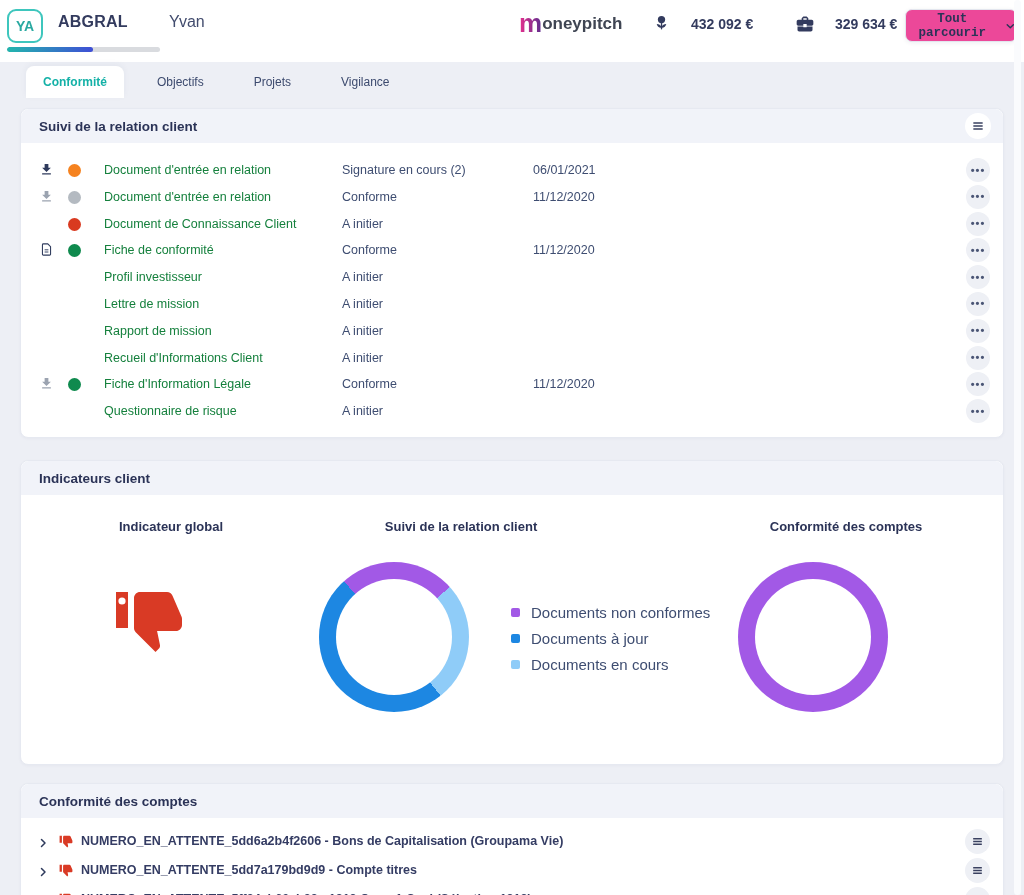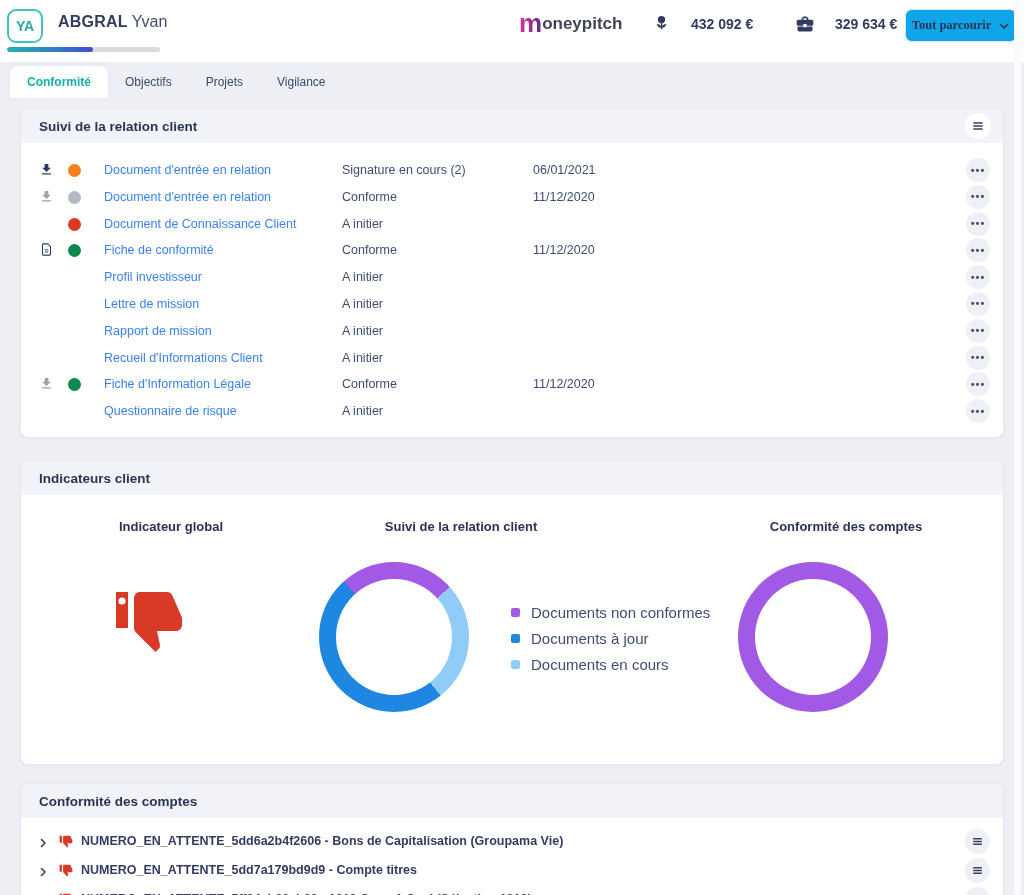--- a/index.html
+++ b/index.html
@@ -14,51 +14,51 @@
   
   .topbar { position:absolute; left:0; top:0; width:1024px; height:62px; background:#fff; }
   .avatar {
     position:absolute; left:7px; top:9px; width:36px; height:34px;
     border:2px solid #3ec6bd; border-radius:9px; background:#fff;
     color:#2aa9a1; font-weight:bold; font-size:14px;
     display:flex; align-items:center; justify-content:center;
   }
   .client-name { position:absolute; left:58px; top:13px; font-size:16px; color:#333b5e; }
   .client-name .last { font-weight:800; letter-spacing:.2px; }
-  .client-name .first { font-weight:400; color:#424c6e; }
+  .client-name .first { font-weight:400; color:#424c6e;margin-left:37px; }
   .progress-track {
     position:absolute; left:7px; top:47px; width:153px; height:5px;
     background:#d9dbdf; border-radius:3px; overflow:hidden;
   }
   .progress-fill { height:100%; border-radius:3px; background:linear-gradient(90deg,#22b6ad,#3f4ed6); }
   .logo { position:absolute; left:519px; top:12px; display:flex; align-items:flex-end; }
   .logo .m {
     font-size:26px; font-weight:800; line-height:22px;
     background:linear-gradient(90deg,#e9308e,#5b2d8e);
     -webkit-background-clip:text; background-clip:text; color:transparent;
   }
   .logo .rest { font-size:17px; font-weight:600; color:#3f4553; line-height:20px; }
   .kpi { position:absolute; top:14px; display:flex; align-items:center; gap:20px;
          color:#333b5e; font-weight:800; font-size:14px; }
   .kpi-wealth { left:652px; }
   .kpi-financial { left:795px; }
   .kpi svg { display:block; }
   .browse-btn {
     position:absolute; left:905px; top:9px; width:112px; height:33px;
-    background:#0ea5e9; border:1px solid #e3e6ee; border-radius:7px;
+    background:#ec4899; border:1px solid #e3e6ee; border-radius:7px;
     box-shadow:0 1px 4px rgba(40,50,90,.08);
     color:#2b3357; font-weight:700; font-size:12.5px;
     display:flex; align-items:center; justify-content:center; gap:7px; cursor:pointer;
-    font-family:Liberation Serif, serif;
+    font-family:Liberation Mono, monospace;
   }
   
   .tabs { position:absolute; left:10px; top:66px; height:32px; display:flex; align-items:stretch; }
   .tab {
     font-size:12px; color:#3c4a6e; display:flex; align-items:center;
-    padding:0 17px; cursor:pointer; white-space:nowrap;
+    padding:0 17px; cursor:pointer; white-space:nowrap;margin-left:16px;
   }
   .tab.active {
     background:#fff; border-radius:8px 8px 0 0; color:#14b1a7; font-weight:800;
     box-shadow:0 -2px 6px rgba(40,50,90,.05);
   }
   
   .panel {
     position:absolute; left:20px; width:984px; background:#fff;
     border:1px solid #e6e9f1; border-radius:8px;
     box-shadow:0 1px 3px rgba(40,50,90,.04);
@@ -75,21 +75,21 @@
   .circle-white { background:#fff; position:absolute; right:12px; top:4px; }
   .circle-gray { background:#eef0f5; }
   
   #relation-panel { top:108px; height:330px; }
   .rel-rows { position:relative; padding-top:14px; }
   .rel-row { position:relative; height:26.8px; }
   .rel-icon { position:absolute; left:18px; top:5px; }
   .rel-icon.dark { color:#2e3a5c; }
   .rel-icon.muted { color:#9ba3b0; }
   .dot { position:absolute; left:47px; top:7px; width:13px; height:13px; border-radius:50%; }
-  .rel-label { position:absolute; left:83px; top:6px; font-size:12.5px; color:#3b82f6; }
+  .rel-label { position:absolute; left:83px; top:6px; font-size:12.5px; color:#15803d; }
   .rel-status { position:absolute; left:321px; top:6px; font-size:12.5px; color:#3e4d71; }
   .rel-date { position:absolute; left:512px; top:6px; font-size:12.5px; color:#3e4d71; }
   .rel-menu { position:absolute; right:13px; top:1px; width:24px; height:24px; }
   .dots-glyph { color:#4a5575; font-size:11px; font-weight:bold; letter-spacing:1px; line-height:1; }
   
   #indicators-panel { top:460px; height:305px; }
   .col-heading { position:absolute; top:58px; font-size:13px; font-weight:800; color:#2b3357; text-align:center; }
   #heading-global { left:55px; width:190px; }
   #heading-relation { left:325px; width:230px; }
   #heading-accounts { left:710px; width:230px; }

